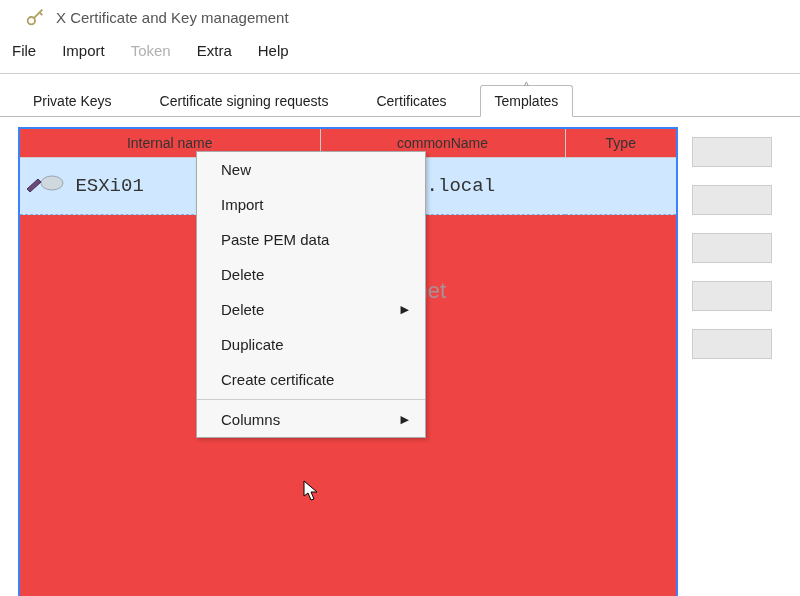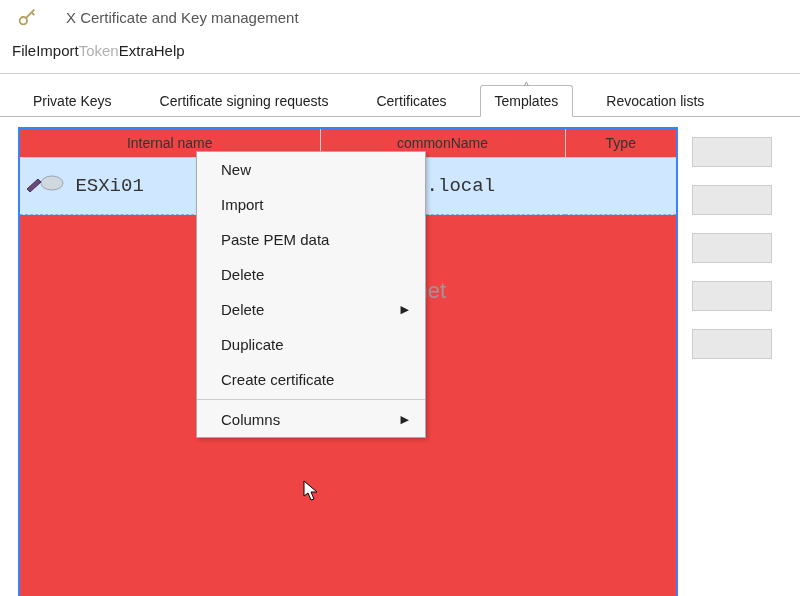--- a/index.html
+++ b/index.html
@@ -1,20 +1,20 @@
 <!DOCTYPE html>
 <html><head>
 <meta charset="utf-8">
 <style>
   * { box-sizing: border-box; margin: 0; padding: 0; }
   body { font-family: Tahoma, Arial, sans-serif; font-size: 14px; background: #fff; width: 800px; height: 596px; overflow: hidden; position: relative; color: #333; }
-  .titlebar { display: flex; align-items: center; padding: 6px 16px; gap: 28px; }
+  .titlebar { display: flex; align-items: center; padding: 6px 24px; gap: 10px; }
   .titlebar .key-icon { width: 22px; height: 22px; display:flex; align-items:center; justify-content:center; }
   .titlebar .title { font-size: 15px; color: #555; }
-  .menubar { display: flex; padding: 8px 12px 14px 12px; font-size: 15px; align-items: flex-end; }
+  .menubar { display: flex; gap: 26px; padding: 8px 12px 14px 12px; font-size: 15px; align-items: flex-end; }
   .menubar .item { color: #222; cursor: default; }
   .menubar .item.dim { color: #b0b0b0; }
   .separator { height: 1px; background: #ccc; }
   .tabs { display: flex; gap: 18px; padding: 10px 18px 0 18px; border-bottom: 1px solid #bbb; }
   .tab { padding: 7px 14px 7px 14px; border: 1px solid transparent; border-bottom: none; color: #222; position: relative; top: 1px; cursor: default; }
   .tab.active { border: 1px solid #bbb; border-bottom: 1px solid #fff; background: #fff; border-top-left-radius: 3px; border-top-right-radius: 3px; }
   .tab .notch { position:absolute; top:-5px; left:50%; transform:translateX(-50%); font-size:10px; color:#888;}
   .content { display: flex; padding: 10px 0 0 18px; }
   .left-panel { width: 660px; border: 2px solid #3b82f6; height: 501px; background:#ef4444; position:relative; }
   .right-panel { width: 90px; padding: 10px 0 0 14px; display:flex; flex-direction:column; gap:18px; }
@@ -57,21 +57,20 @@
 <div class="separator"></div>
 
 <div class="tabs">
   <div class="tab">Private Keys</div>
   <div class="tab">Certificate signing requests</div>
   <div class="tab">Certificates</div>
   <div class="tab active">
     <span class="notch">^</span>
     <span>Templates</span>
   </div>
-  <div class="tab">Revocation lists</div>
 </div>
 
 <div class="content">
   <div class="left-panel">
     <table class="grid">
       <thead>
         <tr>
           <th style="width:300px">Internal name</th>
           <th style="width:245px">commonName</th>
           <th>Type</th>

